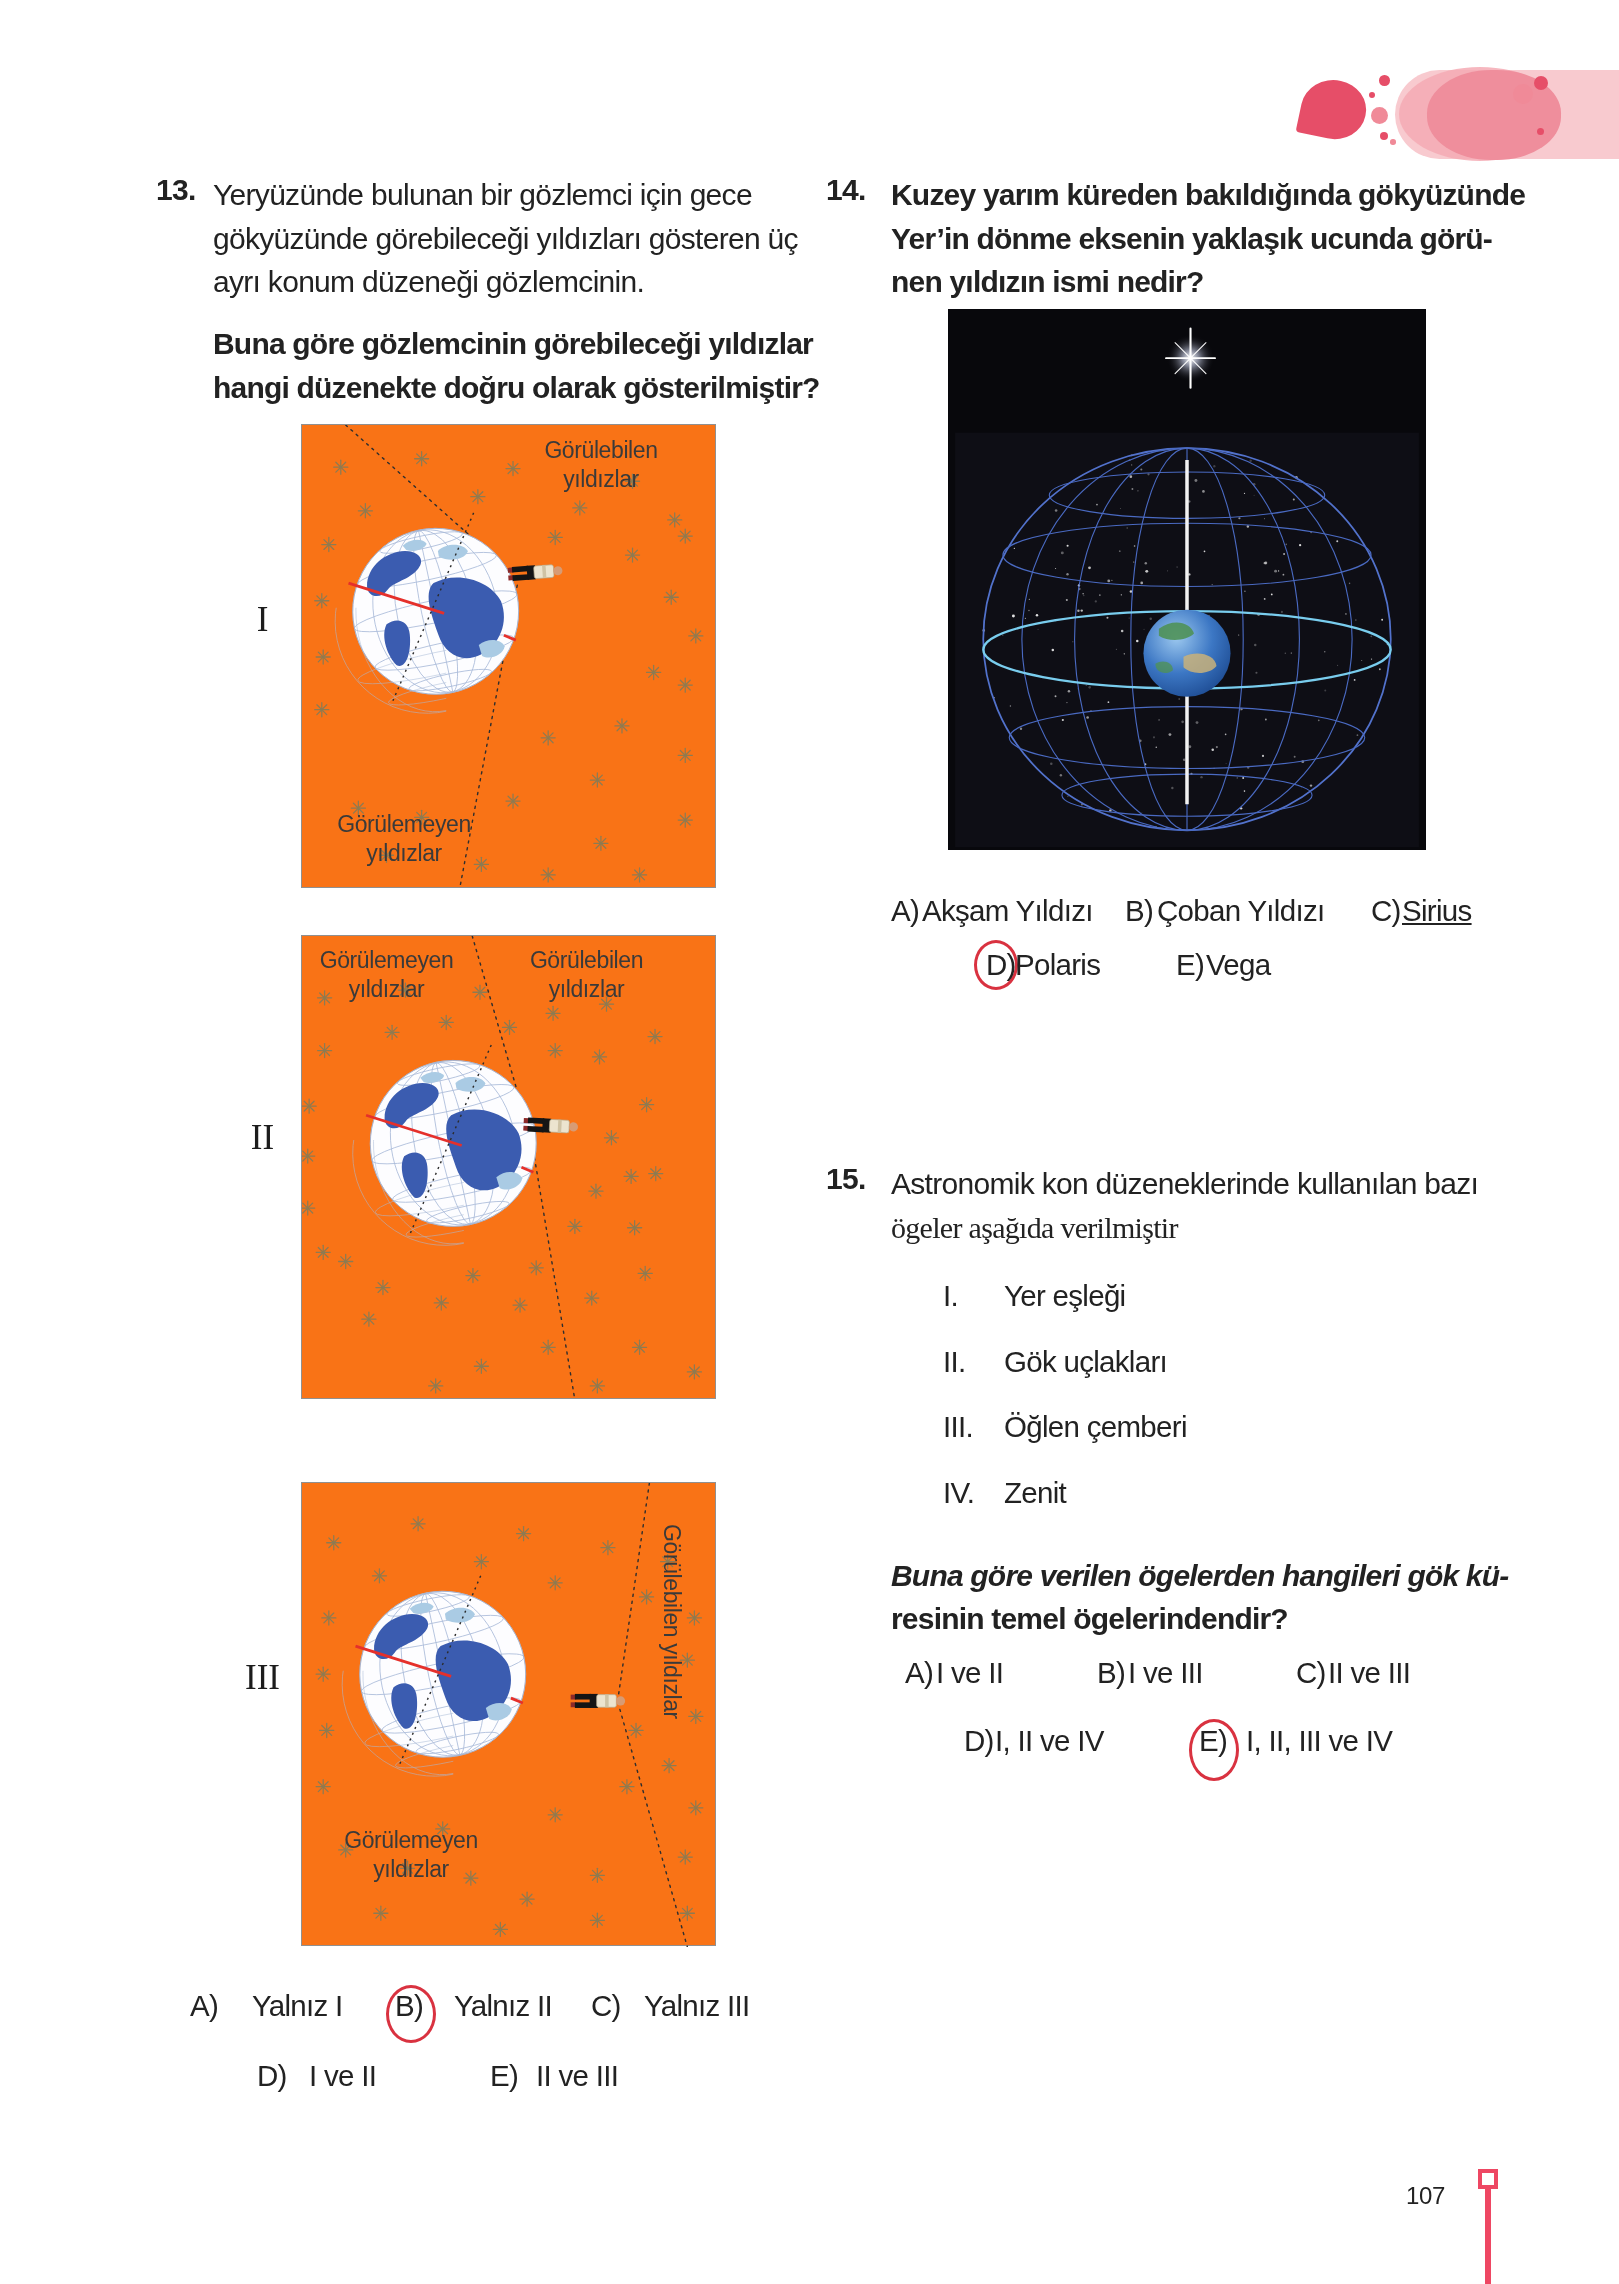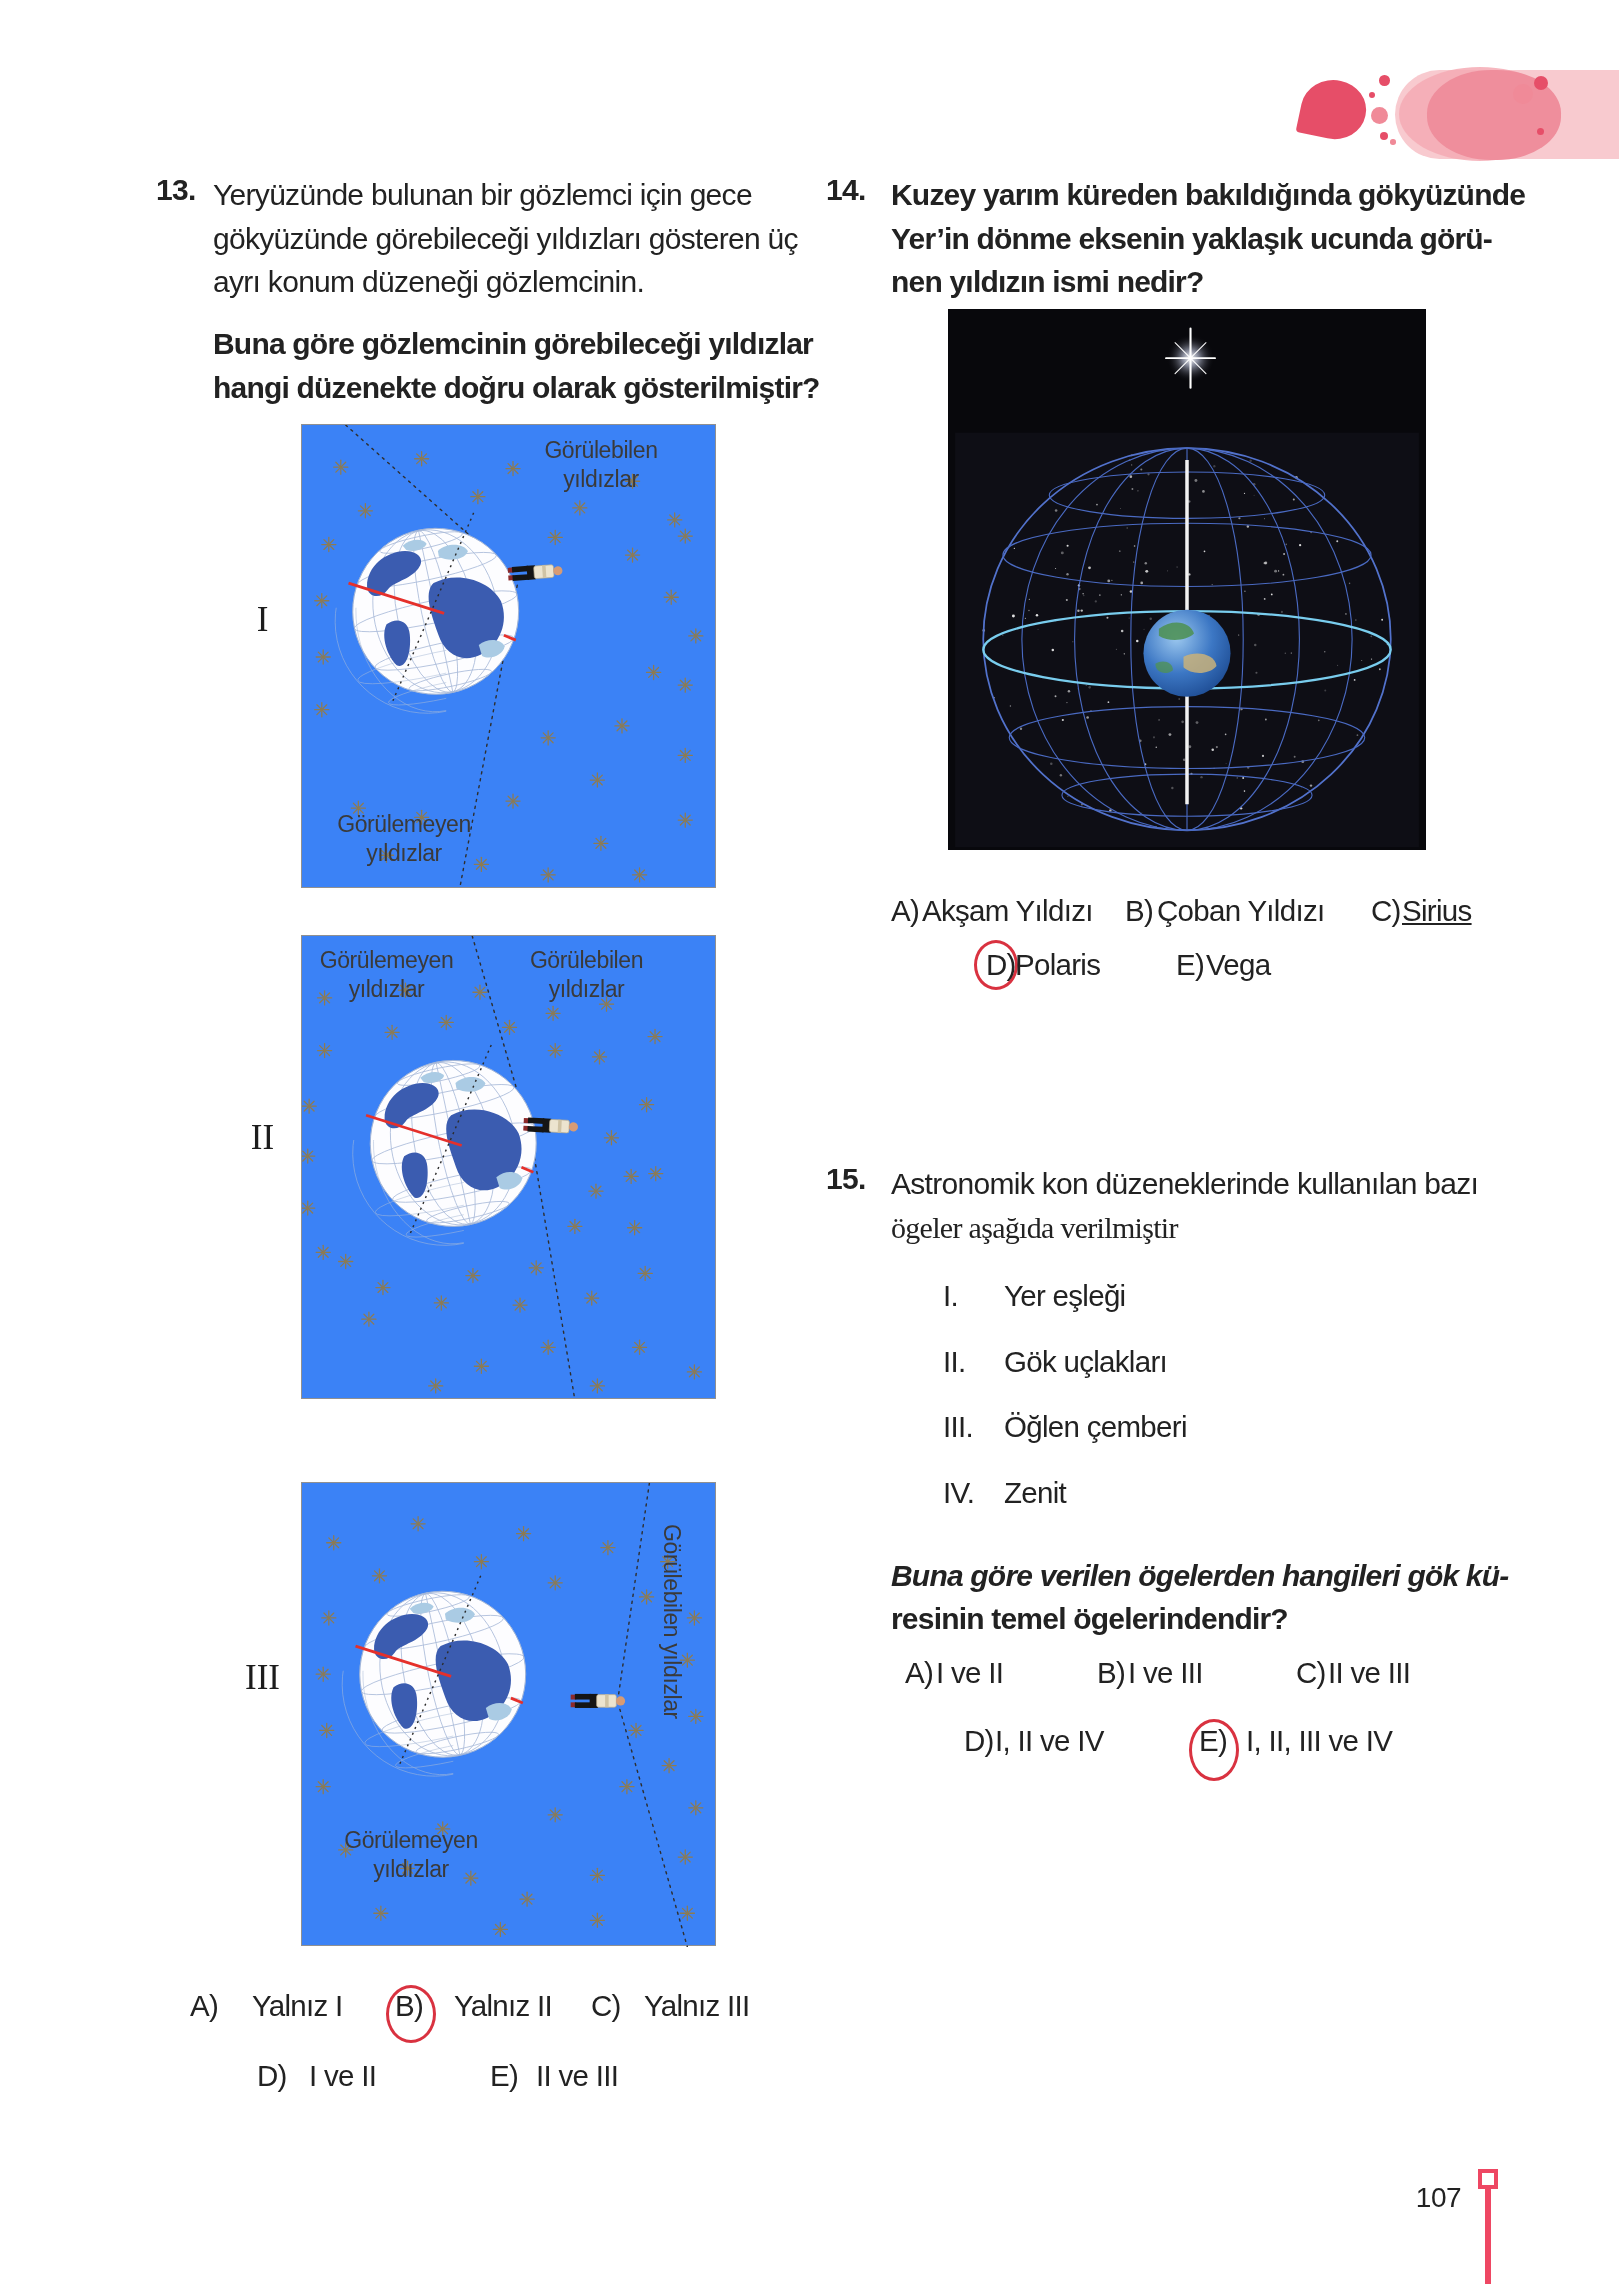--- a/index.html
+++ b/index.html
@@ -6,31 +6,31 @@
   body{
     width:1620px;height:2284px;position:relative;background:#ffffff;
     font-family:"Liberation Sans",sans-serif;color:#222;overflow:hidden;
   }
   .abs{position:absolute;}
   .qnum{font-size:30px;font-weight:700;letter-spacing:-0.7px;white-space:nowrap;}
   .qline{font-size:30px;letter-spacing:-0.7px;line-height:44px;white-space:nowrap;}
   .qbold{font-size:30px;font-weight:700;letter-spacing:-0.8px;line-height:44px;white-space:nowrap;}
   .opt{font-size:29.5px;letter-spacing:-0.7px;white-space:nowrap;}
   .listnum{font-size:29.5px;letter-spacing:-0.7px;}
-  .dbox{position:absolute;left:301px;width:415px;height:464px;border:1.4px solid #909090;box-sizing:border-box;background:#3b82f6;}
+  .dbox{position:absolute;left:301px;width:415px;height:464px;border:1.4px solid #909090;box-sizing:border-box;background:#f97316;}
   .dbox svg{position:absolute;left:0;top:0;}
   .dlabel{position:absolute;font-size:23px;line-height:29px;color:#3a3a3a;letter-spacing:-0.4px;text-align:center;}
   .dlabel-v{position:absolute;font-size:23px;color:#3a3a3a;letter-spacing:-0.4px;writing-mode:vertical-rl;white-space:nowrap;}
   .numeral{position:absolute;left:231px;width:63px;text-align:center;font-family:"Liberation Serif",serif;font-size:35px;color:#1c1c1c;}
   .rcircle{position:absolute;border:3.5px solid #d93240;border-radius:50%;background:transparent;}
   .sphere-img{position:absolute;left:948px;top:309px;width:478px;height:541px;background:#08080c;}
   .deco{position:absolute;border-radius:50%;}
   .pin-square{position:absolute;left:1478px;top:2169px;width:19.7px;height:19.7px;border:4.9px solid #ee4763;box-sizing:border-box;background:#fff;}
   .pin-stick{position:absolute;left:1485px;top:2188px;width:6.3px;height:96px;background:#ee4763;}
-  .pagenum{position:absolute;left:1406px;top:2182px;width:65px;text-align:center;font-size:28px;color:#222;letter-spacing:-0.4px;}
+  .pagenum{position:absolute;left:1406px;top:2182px;width:65px;text-align:left;font-size:24px;color:#222;letter-spacing:-0.4px;}
 </style>
 </head>
 <body>
 
 <svg width="0" height="0" style="position:absolute" aria-hidden="true">
   <defs>
     <g id="star8" stroke="#8d7b52" stroke-width="1.8" stroke-linecap="round" fill="none">
       <line y1="-10" y2="10"></line>
         <line x1="-10" x2="10"></line>
       <line x1="-7" y1="-7" x2="7" y2="7"></line>

